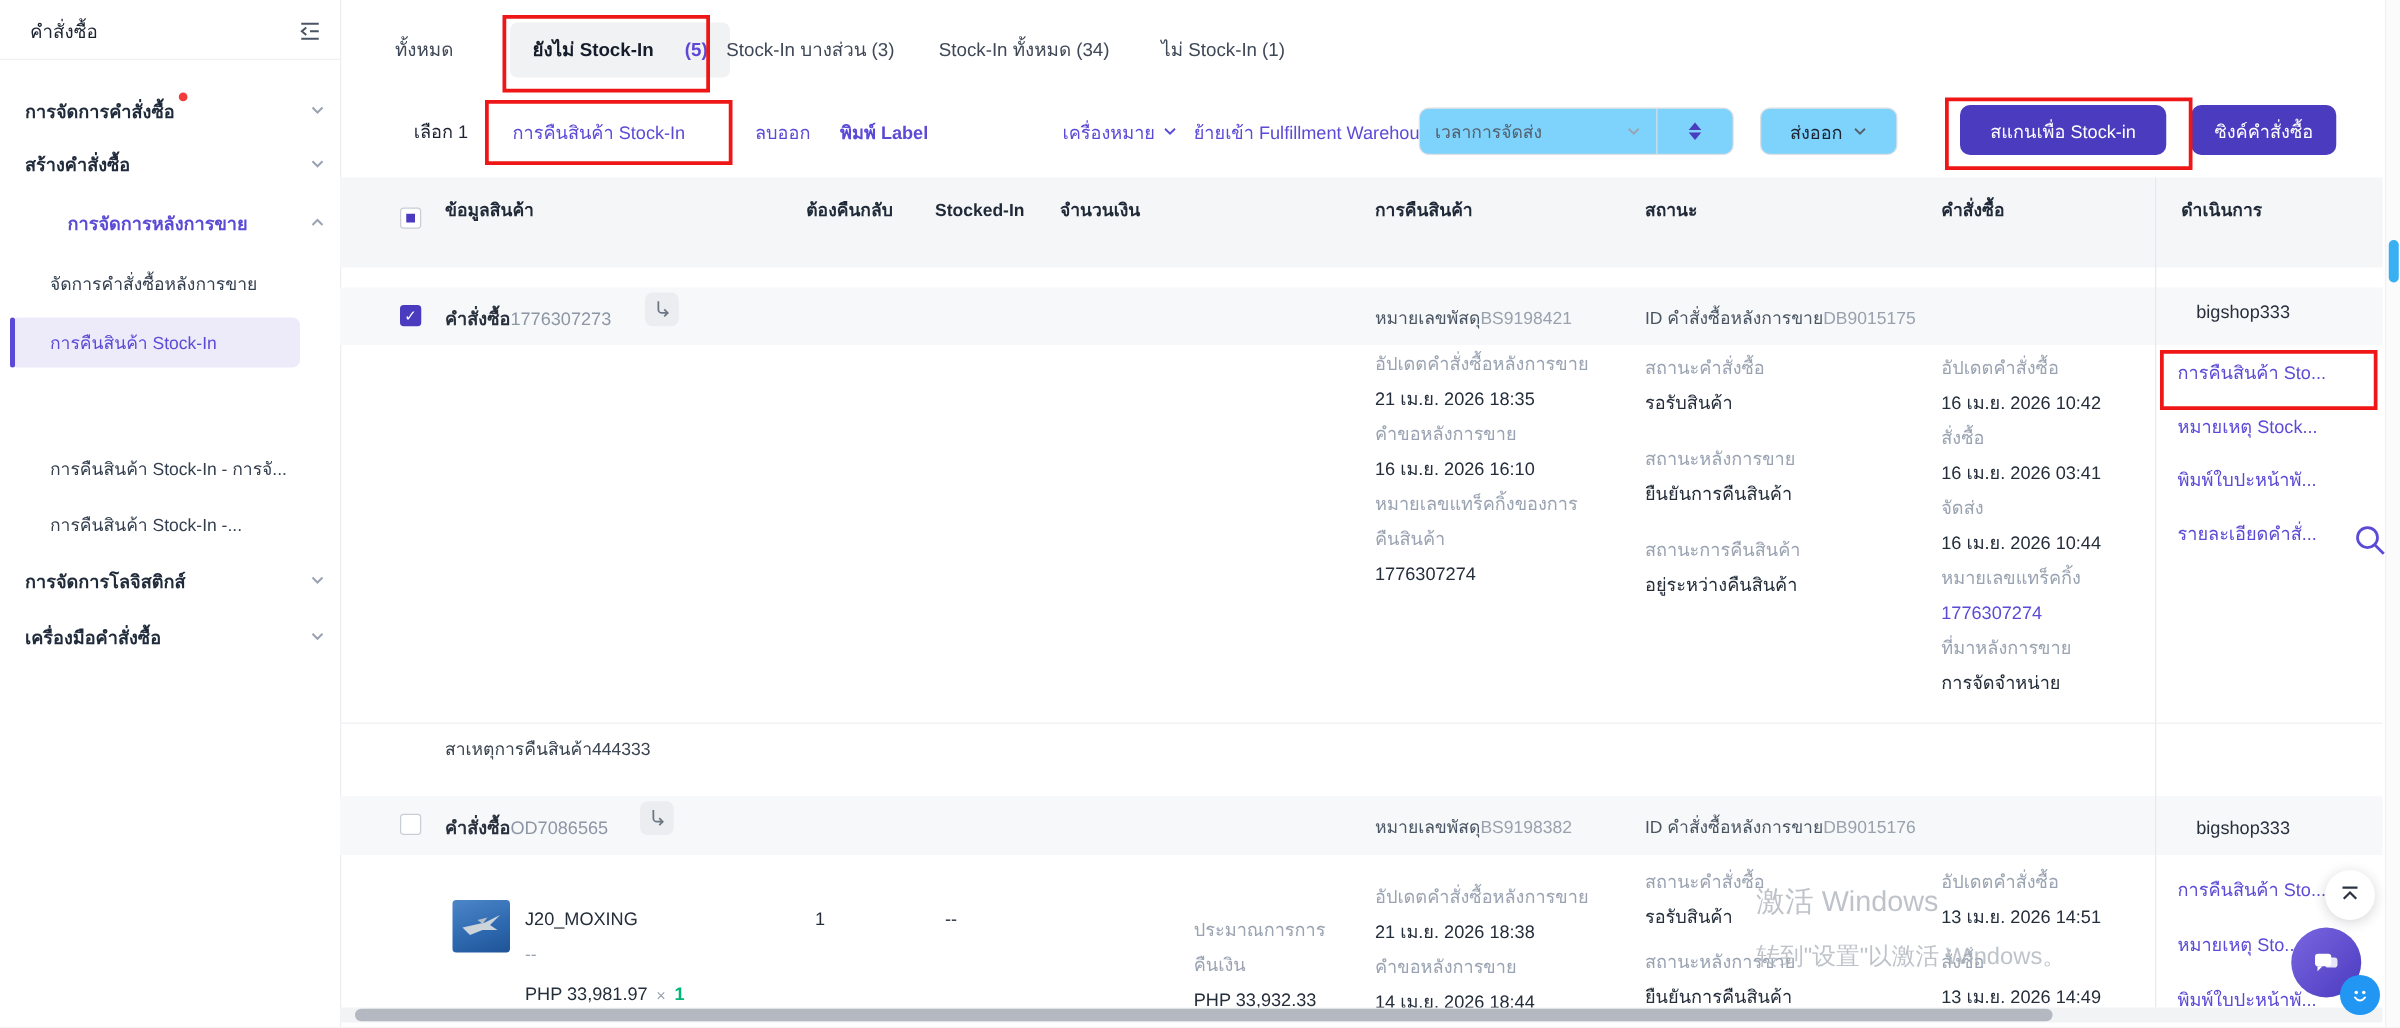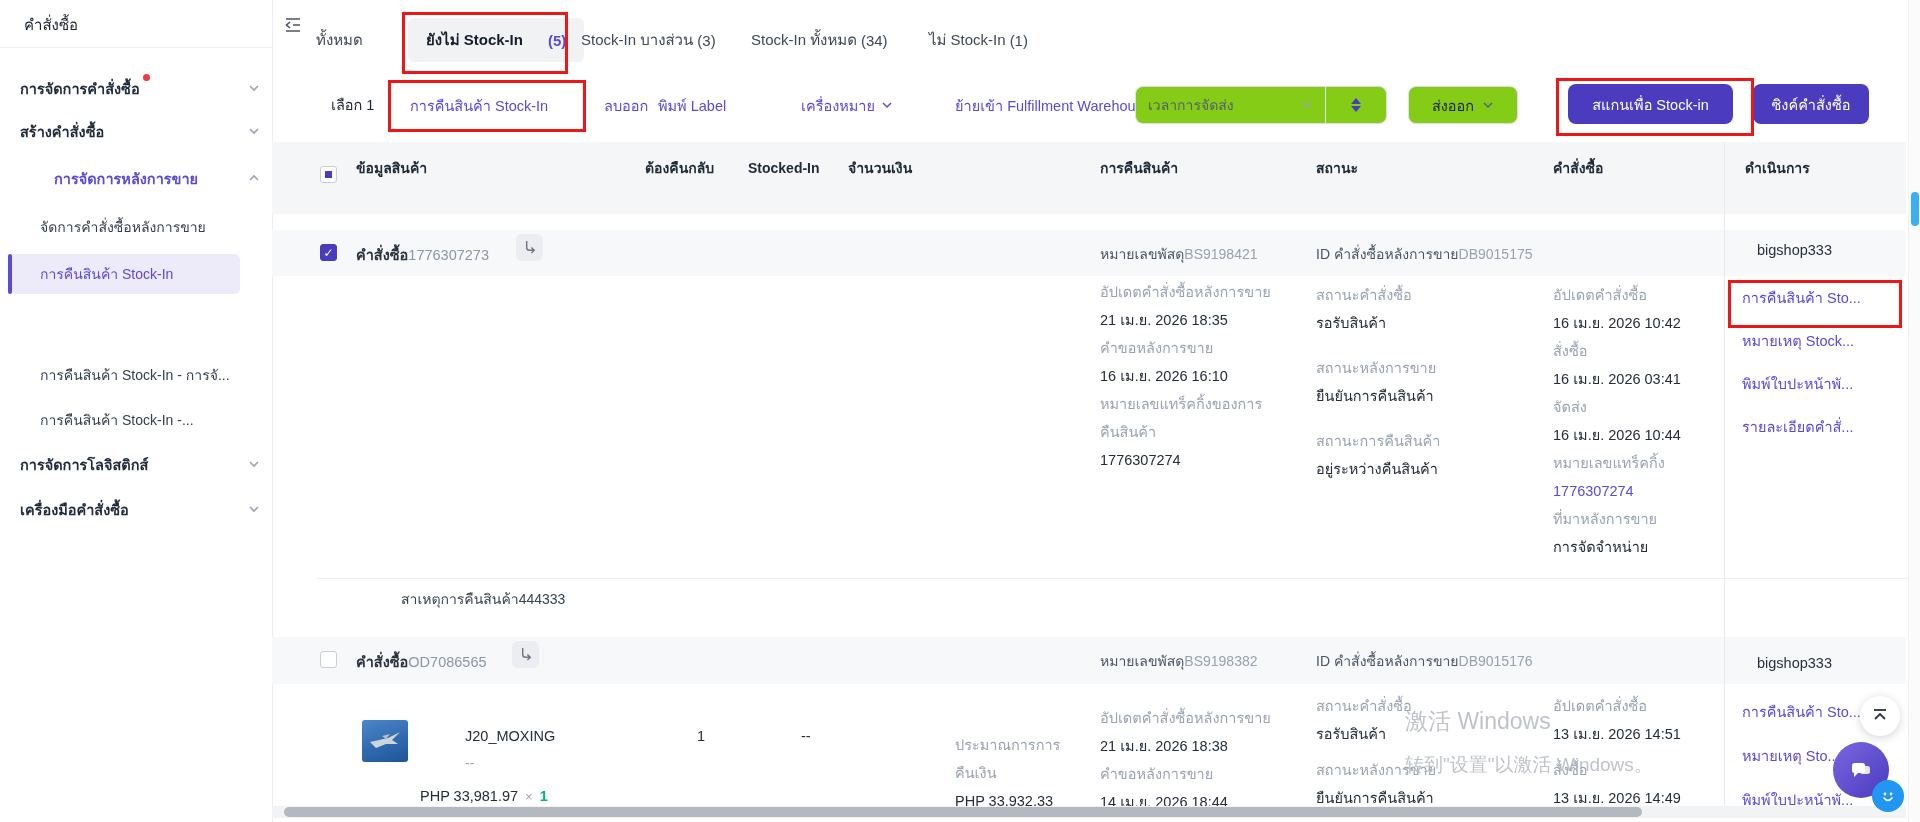--- a/index.html
+++ b/index.html
@@ -1,18 +1,18 @@
 <!DOCTYPE html>
 <html><head>
 <meta charset="utf-8">
 <style>
   html,body{margin:0;padding:0;background:#e9eaee;}
   #app{position:relative;width:1920px;height:822px;background:#fff;overflow:hidden;
        font-family:"Liberation Sans","DejaVu Sans",sans-serif;color:#2b3545;}
-  .abs{position:absolute;margin-left:45px;}
+  .abs{position:absolute;}
   
   .sb{position:absolute;left:0;top:0;width:272px;height:822px;background:#fff;border-right:1px solid #eceef2;}
   .sb-title{position:absolute;left:24px;top:13px;font-size:15px;color:#1b2330;}
   .sb-divider{position:absolute;left:0;top:47px;width:272px;height:1px;background:#eef0f3;}
   .sbrow{position:absolute;left:20px;right:12px;height:30px;display:flex;align-items:center;justify-content:space-between;cursor:pointer;}
   .sbrow .t{font-size:14.5px;font-weight:700;color:#1f2a3a;display:flex;align-items:flex-start;}
   .sbrow.purple .t{color:#5b4ad6;margin-left:34px;}
   .subrow{position:absolute;left:40px;right:12px;height:30px;display:flex;align-items:center;font-size:14px;color:#333f4f;cursor:pointer;}
   .sb-selected{position:absolute;left:8px;top:254px;width:232px;height:40px;background:#edeafa;border-radius:6px;}
   .sb-selbar{position:absolute;left:8px;top:254px;width:4px;height:40px;background:#5b4ad6;border-radius:2px;}
@@ -20,21 +20,21 @@
   .reddot{display:inline-block;width:7px;height:7px;background:#f23c3c;border-radius:50%;margin:-3px 0 0 3px;}
   .chev{flex:none;}
   
   .tab{position:absolute;top:18px;height:44px;display:flex;align-items:center;font-size:15px;color:#3f4856;cursor:pointer;white-space:nowrap;}
   .tab .cnt{margin-left:4px;}
   .tab-active{background:#f1f2f4;border-radius:6px;padding:0 18px;font-weight:700;color:#161d2a;}
   .tab-active .cnt{color:#5b4ad6;font-weight:700;}
   
   .tlink{position:absolute;top:93px;height:24px;display:flex;align-items:center;font-size:14.5px;color:#5b4ad6;cursor:pointer;white-space:nowrap;}
   .tdark{position:absolute;top:93px;font-size:14.5px;color:#1c2433;white-space:nowrap;}
-  .ctrl{position:absolute;top:86px;height:38px;box-sizing:border-box;border:1px solid #dcdfe4;border-radius:8px;background:#84cc16;display:flex;align-items:center;cursor:pointer;}
+  .ctrl{position:absolute;top:86px;height:38px;box-sizing:border-box;border:1px solid #dcdfe4;border-radius:8px;background:#7dd3fc;display:flex;align-items:center;cursor:pointer;}
   .btn{position:absolute;top:84px;height:40px;border-radius:8px;background:#4a3bbf;color:#fff;font-size:14.5px;display:flex;align-items:center;justify-content:center;cursor:pointer;white-space:nowrap;}
   
   .redbox{position:absolute;border:3px solid #ee1616;pointer-events:none;z-index:40;}
   
   .band{position:absolute;left:272px;top:142px;width:1634px;height:72px;background:#f5f6f8;}
   .th{position:absolute;top:155px;font-size:14px;font-weight:700;color:#1f2937;line-height:26px;}
   .grow{position:absolute;left:272px;width:1634px;background:#f7f8fa;}
   .ckb{position:absolute;width:17px;height:17px;box-sizing:border-box;border-radius:3px;cursor:pointer;}
   .ckb.ind{background:#fff;border:1px solid #c8cdd6;}
   .ckb.ind i{position:absolute;left:4px;top:4px;width:7px;height:7px;background:#4a3bbf;display:block;}
@@ -145,22 +145,22 @@
       <span class="cnt">(34)</span>
   </div>
   <div class="tab" style="left:929px;">
     <span>ไม่ Stock-In</span>
       <span class="cnt">(1)</span>
   </div>
 
   <div class="tdark" style="left:331px;">เลือก 1</div>
   <div class="tlink" style="left:410px;">การคืนสินค้า Stock-In</div>
   <div class="tlink" style="left:604px;">ลบออก</div>
-  <div class="tlink" style="left:658px;">พิมพ์ Label</div>
-  <div class="tlink" style="left:801px;align-items:center;">
+  <div class="tlink" style="left:672px;font-weight:bold;">พิมพ์ Label</div>
+  <div class="tlink" style="left:850px;align-items:center;">
     <span>เครื่องหมาย</span>
     <svg width="12" height="12" viewBox="0 0 12 12" style="margin-left:6px">
         <path d="M2 4l4 4 4-4" stroke="#5b4ad6" stroke-width="1.5" fill="none"></path>
       </svg>
   </div>
   <div class="tlink" style="left:955px;">ย้ายเข้า Fulfillment Warehouse</div>
 
   <div class="ctrl" style="left:1135px;width:252px;">
     <div style="flex:1;display:flex;align-items:center;justify-content:space-between;padding:0 12px;height:100%;">
       <span style="font-size:14px;color:#55606e;">เวลาการจัดส่ง</span>

